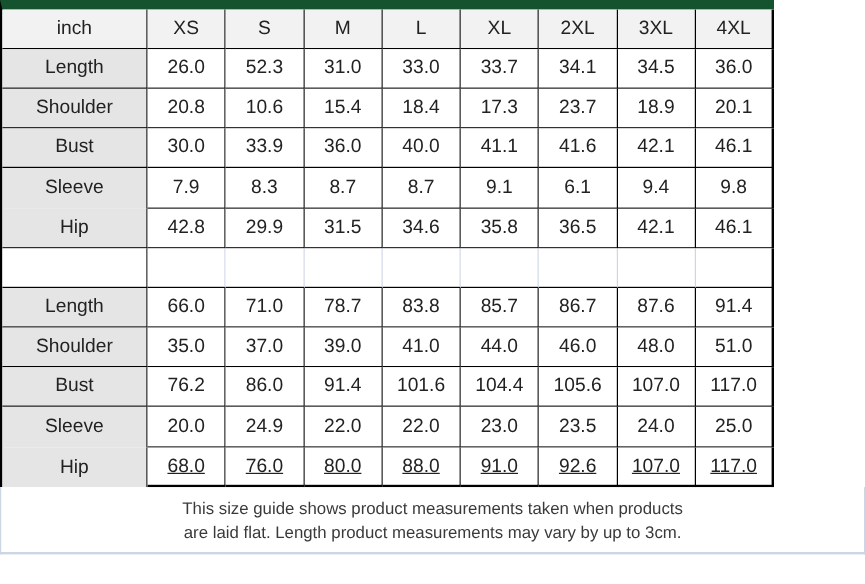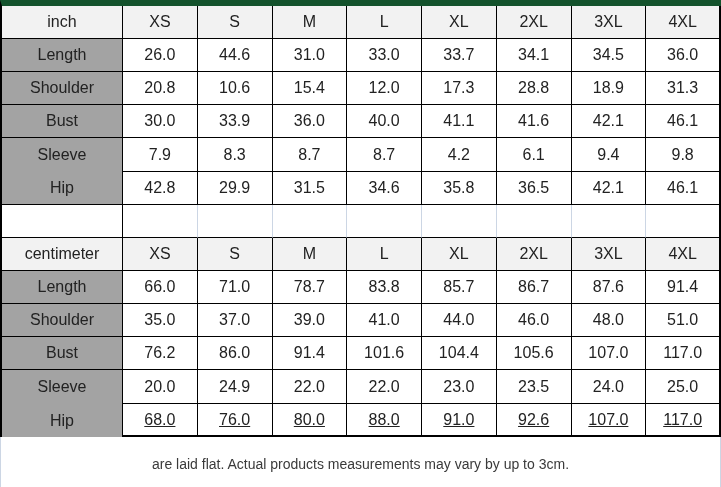--- a/index.html
+++ b/index.html
@@ -10,38 +10,38 @@
   .page {
     width: 721px;
     height: 487px;
     background: #ffffff;
     overflow: hidden;
   }
   table.size-table {
     border-collapse: separate;
     border-spacing: 0;
     table-layout: fixed;
-    width: 721px;
-    border-top: 6px solid #14532d;
+    width: 645px;
+    border-top: 8px solid #14532d;
     border-left: 2px solid #000000;
   }
   table.size-table th, table.size-table td {
     height: 33px;
     padding: 0 2px;
     text-align: center;
     vertical-align: middle;
     font-size: 16px;
     font-weight: 400;
     color: #222222;
     border-right: 1px solid #000000;
     border-bottom: 1px solid #000000;
     overflow: hidden;
     white-space: nowrap;
   }
-  table.size-table th.label-cell { width: 121px; background: #a3a3a3; }
+  table.size-table th.label-cell { width: 121px; background: #e5e5e5; }
   table.size-table th.hdr-cell   { background: #f2f2f2; }
   table.size-table td.data-cell  { background: #ffffff; }
   table.size-table .last-col { border-right-width: 2px; }
   
   table.size-table th.no-bottom { border-bottom-color: transparent; border-bottom-width: 0; height: 34px; }
   
   table.size-table tr.empty-row td {
     background: #ffffff;
     border-right: 1px solid #ccd6e4;
     border-bottom: 1px solid #000000;
@@ -81,57 +81,57 @@
           <th class="hdr-cell">M</th>
           <th class="hdr-cell">L</th>
           <th class="hdr-cell">XL</th>
           <th class="hdr-cell">2XL</th>
           <th class="hdr-cell">3XL</th>
           <th class="hdr-cell last-col">4XL</th>
         </tr>
         <tr class="measure-row">
           <th class="label-cell">Length</th>
           <td class="data-cell">26.0</td>
-          <td class="data-cell">44.6</td>
+          <td class="data-cell">52.3</td>
           <td class="data-cell">31.0</td>
           <td class="data-cell">33.0</td>
           <td class="data-cell">33.7</td>
           <td class="data-cell">34.1</td>
           <td class="data-cell">34.5</td>
           <td class="data-cell last-col">36.0</td>
         </tr>
         <tr class="measure-row">
           <th class="label-cell">Shoulder</th>
           <td class="data-cell">20.8</td>
           <td class="data-cell">10.6</td>
           <td class="data-cell">15.4</td>
-          <td class="data-cell">12.0</td>
+          <td class="data-cell">18.4</td>
           <td class="data-cell">17.3</td>
-          <td class="data-cell">28.8</td>
+          <td class="data-cell">23.7</td>
           <td class="data-cell">18.9</td>
-          <td class="data-cell last-col">31.3</td>
+          <td class="data-cell last-col">20.1</td>
         </tr>
         <tr class="measure-row">
           <th class="label-cell">Bust</th>
           <td class="data-cell">30.0</td>
           <td class="data-cell">33.9</td>
           <td class="data-cell">36.0</td>
           <td class="data-cell">40.0</td>
           <td class="data-cell">41.1</td>
           <td class="data-cell">41.6</td>
           <td class="data-cell">42.1</td>
           <td class="data-cell last-col">46.1</td>
         </tr>
         <tr class="measure-row">
           <th class="label-cell no-bottom">Sleeve</th>
           <td class="data-cell">7.9</td>
           <td class="data-cell">8.3</td>
           <td class="data-cell">8.7</td>
           <td class="data-cell">8.7</td>
-          <td class="data-cell">4.2</td>
+          <td class="data-cell">9.1</td>
           <td class="data-cell">6.1</td>
           <td class="data-cell">9.4</td>
           <td class="data-cell last-col">9.8</td>
         </tr>
         <tr class="measure-row">
           <th class="label-cell">Hip</th>
           <td class="data-cell">42.8</td>
           <td class="data-cell">29.9</td>
           <td class="data-cell">31.5</td>
           <td class="data-cell">34.6</td>
@@ -143,31 +143,20 @@
         <tr class="empty-row">
           <td class="label-cell-empty"></td>
           <td class=""></td>
           <td class=""></td>
           <td class=""></td>
           <td class=""></td>
           <td class=""></td>
           <td class=""></td>
           <td class=""></td>
           <td class="last-col"></td>
-        </tr>
-        <tr class="header-row">
-          <th class="label-cell hdr-cell">centimeter</th>
-          <th class="hdr-cell">XS</th>
-          <th class="hdr-cell">S</th>
-          <th class="hdr-cell">M</th>
-          <th class="hdr-cell">L</th>
-          <th class="hdr-cell">XL</th>
-          <th class="hdr-cell">2XL</th>
-          <th class="hdr-cell">3XL</th>
-          <th class="hdr-cell last-col">4XL</th>
         </tr>
         <tr class="measure-row">
           <th class="label-cell">Length</th>
           <td class="data-cell">66.0</td>
           <td class="data-cell">71.0</td>
           <td class="data-cell">78.7</td>
           <td class="data-cell">83.8</td>
           <td class="data-cell">85.7</td>
           <td class="data-cell">86.7</td>
           <td class="data-cell">87.6</td>
@@ -213,15 +202,16 @@
           <td class="data-cell">80.0</td>
           <td class="data-cell">88.0</td>
           <td class="data-cell">91.0</td>
           <td class="data-cell">92.6</td>
           <td class="data-cell">107.0</td>
           <td class="data-cell last-col">117.0</td>
         </tr>
       </tbody>
   </table>
   <div class="footer-note">
-    <span>are laid flat. Actual products measurements may vary by up to 3cm.</span>
+    <span>This size guide shows product measurements taken when products</span>
+    <span>are laid flat. Length product measurements may vary by up to 3cm.</span>
   </div>
 </div>
 
 </body></html>

